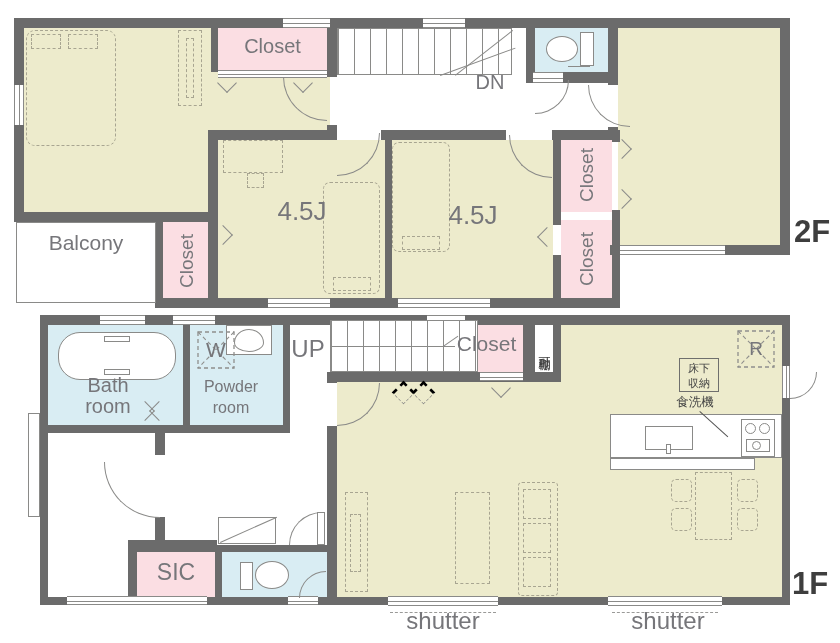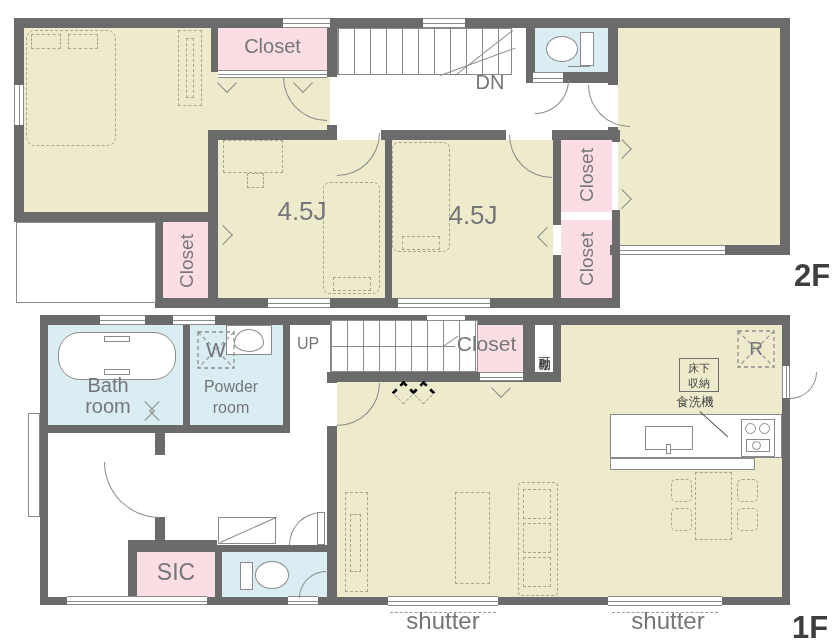--- a/index.html
+++ b/index.html
@@ -6,21 +6,21 @@
   #plan{position:relative;width:840px;height:643px;background:#fff;overflow:hidden;
         font-family:"Liberation Sans",sans-serif;}
   .abs{position:absolute;box-sizing:border-box;}
   .wall{position:absolute;background:#6b6b6b;}
   .fill{position:absolute;}
   .yellow{background:#edebcc;}
   .pink{background:#fbdee3;}
   .wet{background:#d9edf3;}
   .lab{position:absolute;color:#76767a;white-space:nowrap;text-align:center;line-height:1.05;}
   .jp{color:#454545;}
-  .tag{position:absolute;color:#3e3e3e;font-size:31px;font-weight:600;margin-top:44px;}
+  .tag{position:absolute;color:#3e3e3e;font-size:31px;font-weight:600;}
   .vwrap{position:absolute;display:flex;align-items:center;justify-content:center;}
   .vwrap span{transform:rotate(-90deg);white-space:nowrap;font-size:19px;color:#76767a;}
   .vjp{writing-mode:vertical-rl;text-orientation:upright;font-size:12px;color:#3c3c3c;
        display:flex;align-items:center;justify-content:center;letter-spacing:1px;}
   .thin{position:absolute;background:#fff;border:1.4px solid #8a8a88;box-sizing:border-box;}
   .dash{position:absolute;border:1.4px dashed #a8a591;box-sizing:border-box;}
   .win{position:absolute;background:#fff;border-top:1.2px solid #8a8a88;border-bottom:1.2px solid #8a8a88;box-sizing:border-box;}
   .win:after{content:"";position:absolute;left:0;right:0;top:50%;border-top:1px solid #8a8a88;}
   .winv{position:absolute;background:#fff;border-left:1.2px solid #8a8a88;border-right:1.2px solid #8a8a88;box-sizing:border-box;}
   .winv:after{content:"";position:absolute;top:0;bottom:0;left:50%;border-left:1px solid #8a8a88;}
@@ -123,20 +123,21 @@
   <div class="arc rbr" style="left:535px;top:80px;width:34px;height:34px"></div>
   <div class="chv cd" style="left:220px;top:76px"></div>
   <div class="chv cd" style="left:296px;top:76px"></div>
   <div class="chv cr" style="left:216px;top:228px"></div>
   <div class="chv cr" style="left:615px;top:142px"></div>
   <div class="chv cr" style="left:615px;top:192px"></div>
   <div class="chv cl" style="left:540px;top:230px"></div>
 
   <div class="thin" style="left:16px;top:222px;width:140px;height:81px"></div>
   <div class="lab" style="left:20px;top:230px;width:132px;font-size:21px;line-height:26px">
+    <div>Balcony</div>
   </div>
 
   <div class="lab" style="left:218px;top:36px;width:109px;font-size:20px">Closet</div>
   <div class="lab" style="left:247px;top:198px;width:110px;font-size:26px">4.5J</div>
   <div class="lab" style="left:418px;top:202px;width:110px;font-size:26px">4.5J</div>
   <div class="vwrap" style="left:163px;top:222px;width:47px;height:78px">
       <span>Closet</span>
     </div>
   <div class="vwrap" style="left:561px;top:138px;width:51px;height:74px">
       <span>Closet</span>
@@ -188,21 +189,21 @@
   <div class="win" style="left:608px;top:596px;width:114px;height:10px"></div>
   <div class="win" style="left:480px;top:372px;width:43px;height:9px"></div>
   <div class="winv" style="left:782px;top:366px;width:8px;height:32px"></div>
   <div class="dashline" style="left:390px;top:612px;width:106px"></div>
   <div class="dashline" style="left:612px;top:612px;width:106px"></div>
   <div class="thin" style="left:28px;top:413px;width:12px;height:104px"></div>
 
   <div class="stairs" style="left:330px;top:320px;width:148px;height:52px"></div>
   <div class="dline" style="left:332px;top:346px;width:123px"></div>
   <div class="dline" style="left:443px;top:346px;width:18px;transform:rotate(-35deg)"></div>
-  <div class="lab" style="left:288px;top:336px;width:40px;font-size:16px">UP</div>
+  <div class="lab" style="left:288px;top:336px;width:40px;font-size:24px">UP</div>
 
   <div class="thin" style="left:58px;top:332px;width:118px;height:48px;border-radius:22px"></div>
   <div class="thin" style="left:104px;top:336px;width:26px;height:6px"></div>
   <div class="thin" style="left:104px;top:369px;width:26px;height:6px"></div>
   <div class="thin" style="left:226px;top:325px;width:46px;height:30px"></div>
   <div class="thin" style="left:234px;top:329px;width:30px;height:23px;border-radius:50% 50% 50% 50%/60% 60% 40% 40%"></div>
   <div class="sq" style="left:197px;top:331px;width:38px;height:38px">
     <svg width="38" height="38">
         <rect x="1" y="1" width="36" height="36" fill="none" stroke="#8f8f8d" stroke-dasharray="4 3" stroke-width="1.3"></rect>
         <line x1="1" y1="1" x2="37" y2="37" stroke="#8f8f8d" stroke-dasharray="4 3" stroke-width="1.1"></line>

